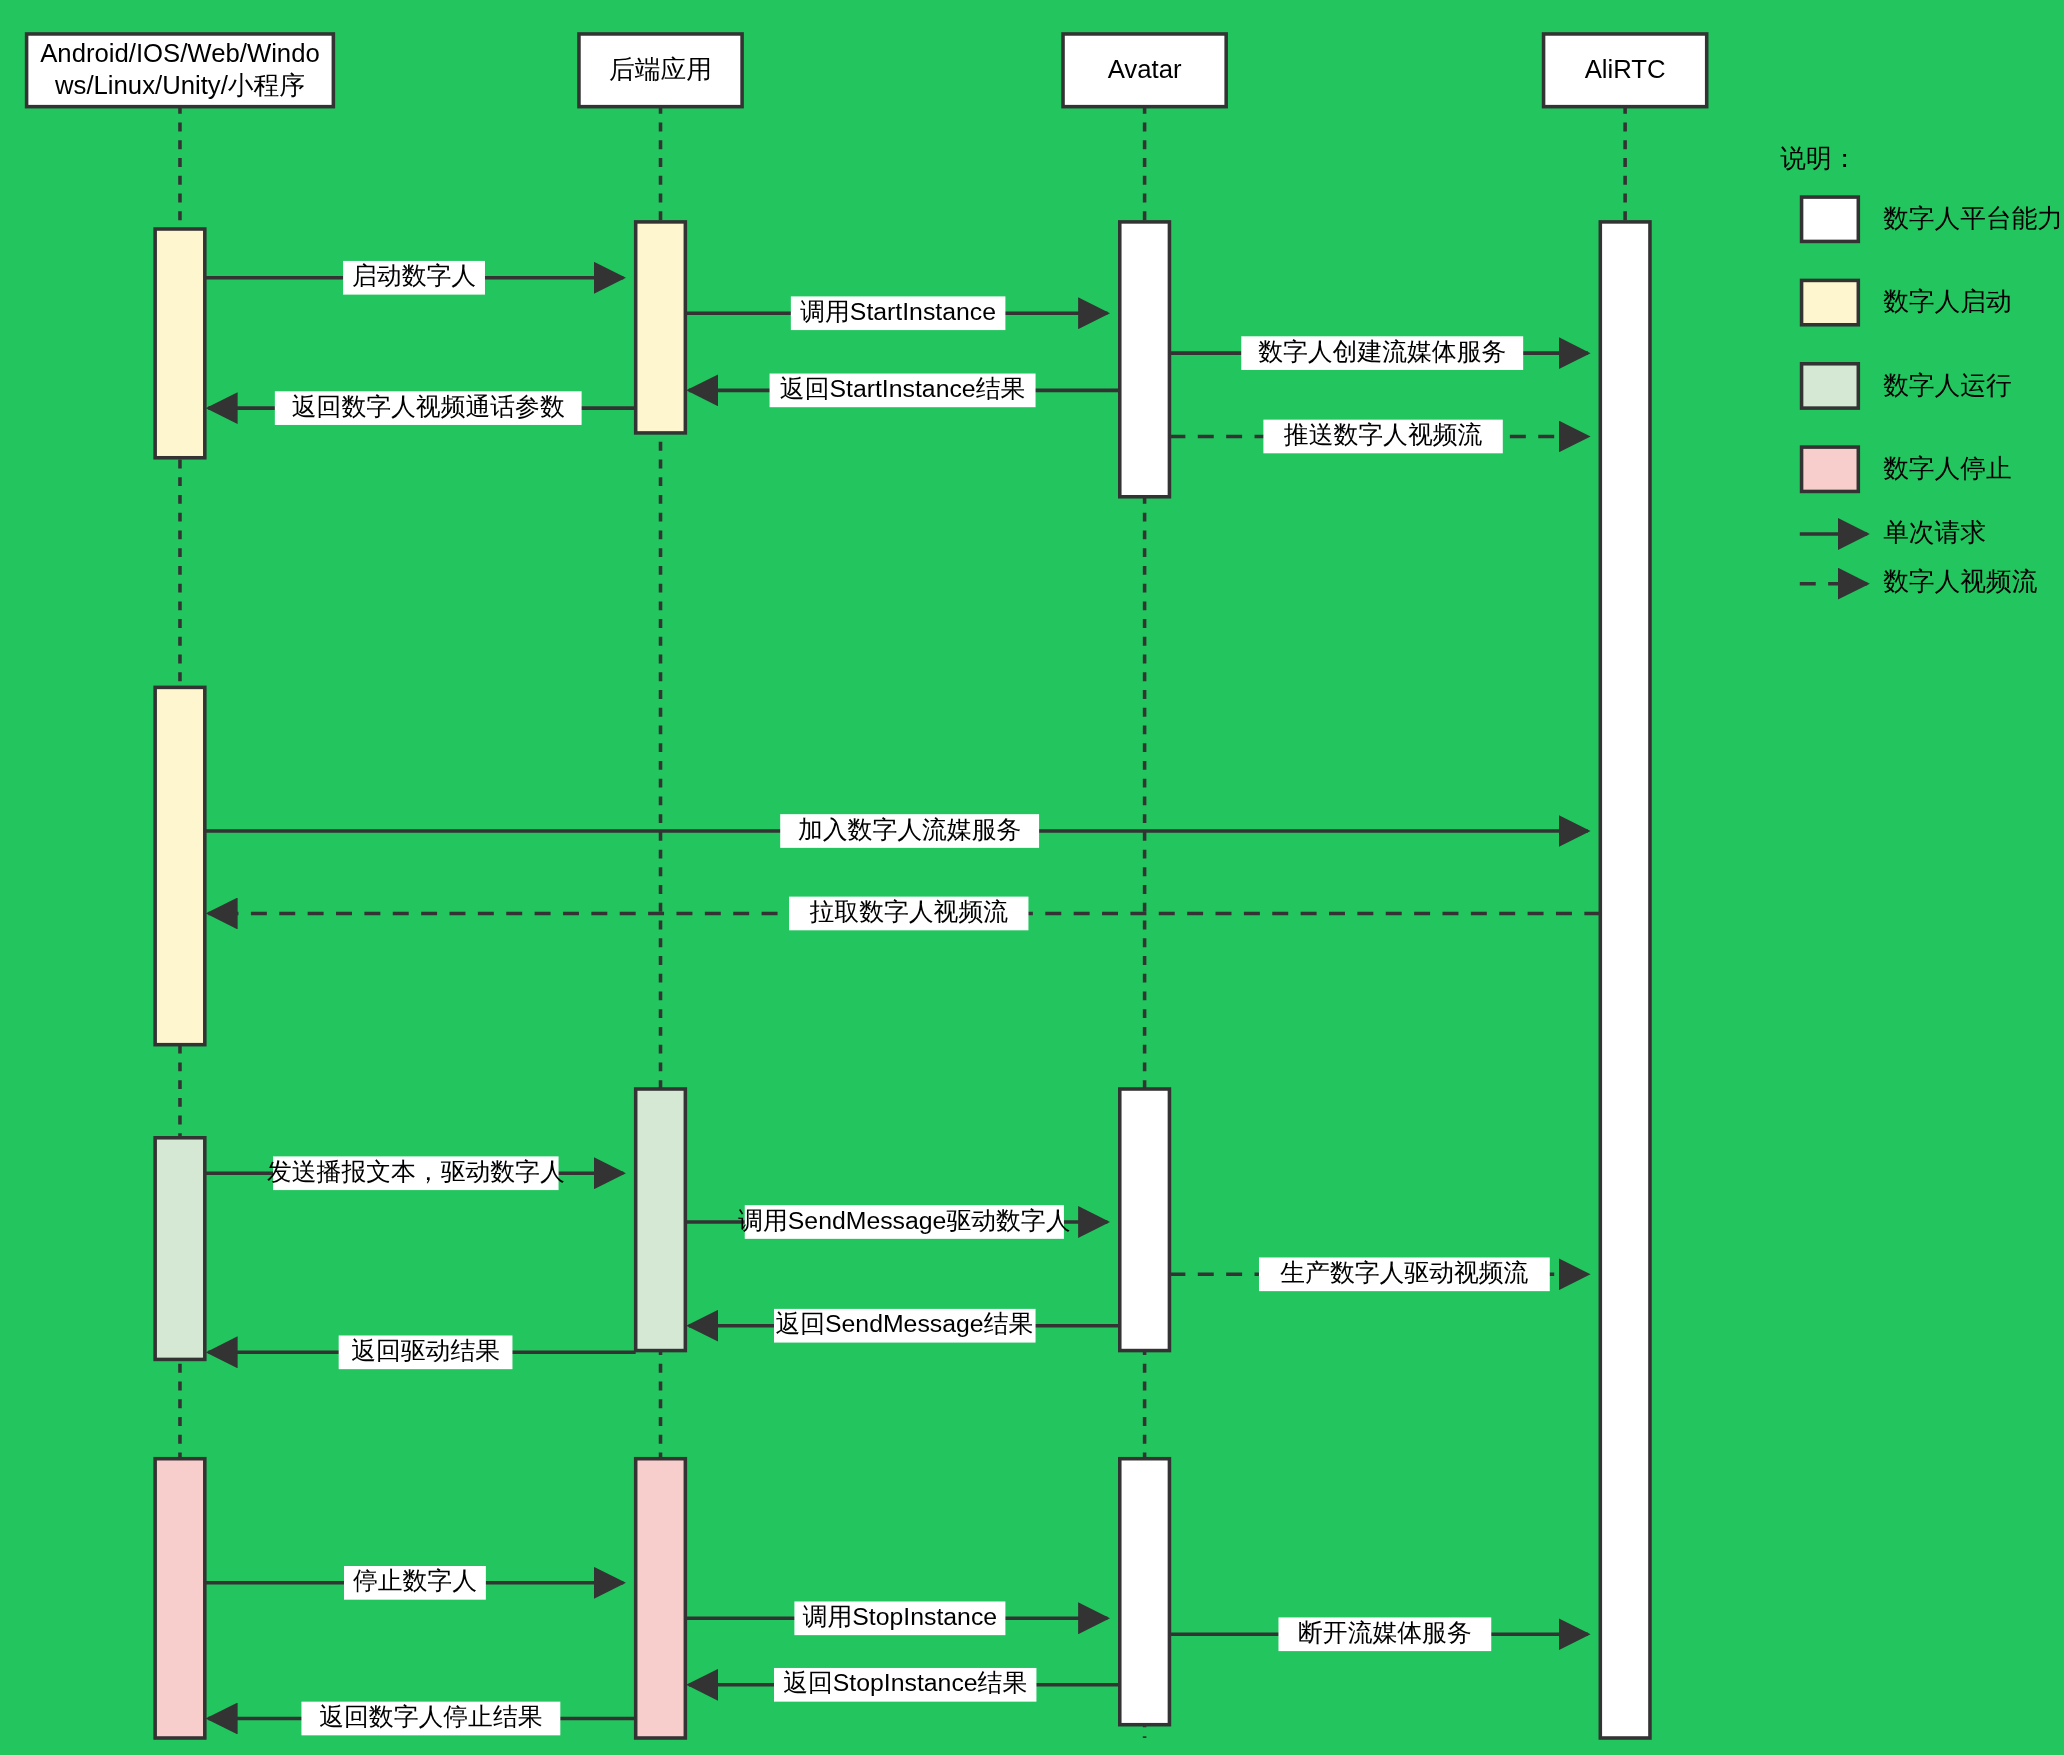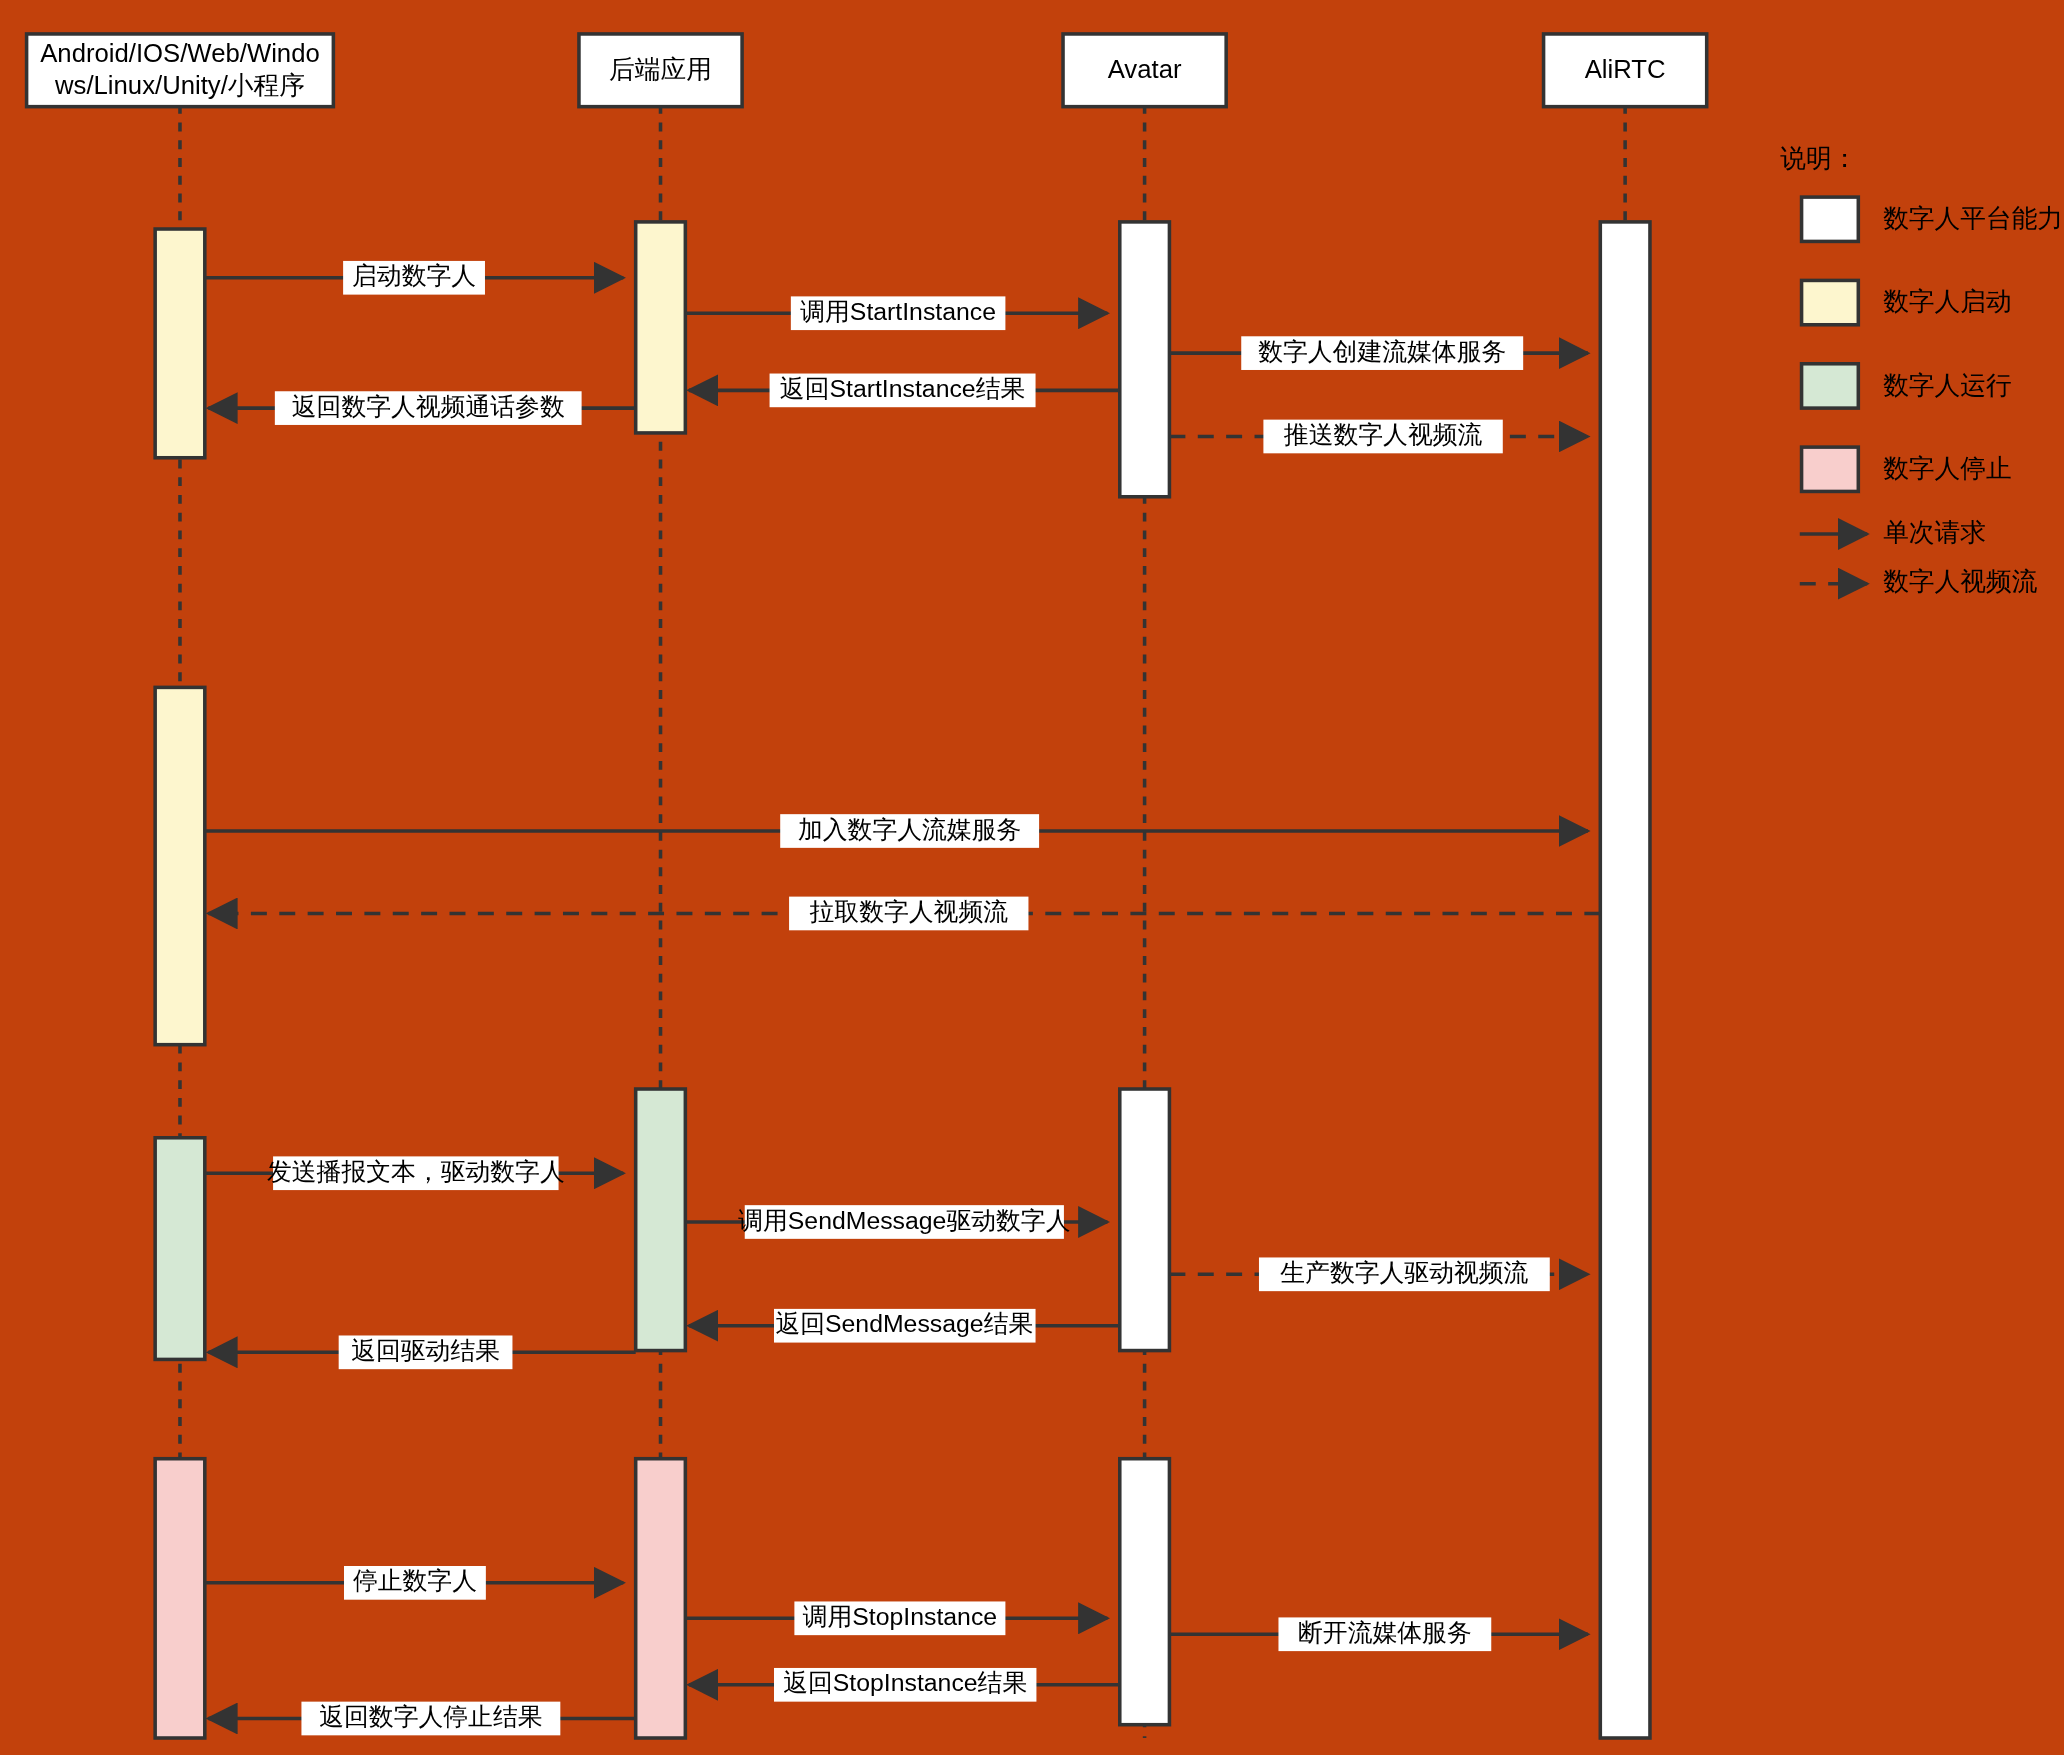--- a/index.html
+++ b/index.html
@@ -1,18 +1,18 @@
 <!DOCTYPE html>
 <html style="font-size:14px"><head>
 <meta charset="utf-8">
 <title>Sequence Diagram</title>
 <style>
   html,body{margin:0;padding:0;background:#fff;}
   body{font-family:"Liberation Sans","DejaVu Sans",sans-serif;color:#000;}
-  #stage{position:relative;width:2064px;height:1756px;overflow:hidden;background:#c2410c;}
+  #stage{position:relative;width:2064px;height:1756px;overflow:hidden;background:#22c55e;}
   svg#canvas{position:absolute;left:0;top:0;width:2064px;height:1756px;}
 
   .pbox-rect{fill:#ffffff;stroke:#333333;stroke-width:4;}
   .pbox-label{font-family:"Liberation Sans","DejaVu Sans",sans-serif;font-size:29px;fill:#000;text-anchor:middle;dominant-baseline:middle;}
   .lifeline{stroke:#333333;stroke-width:4;stroke-dasharray:10 10;fill:none;}
   .act{stroke:#333333;stroke-width:4;}
   .act.white{fill:#ffffff;}
   .act.yellow{fill:#fdf6ce;}
   .act.green{fill:#d5e8d4;}
   .act.pink{fill:#f8cecc;}

